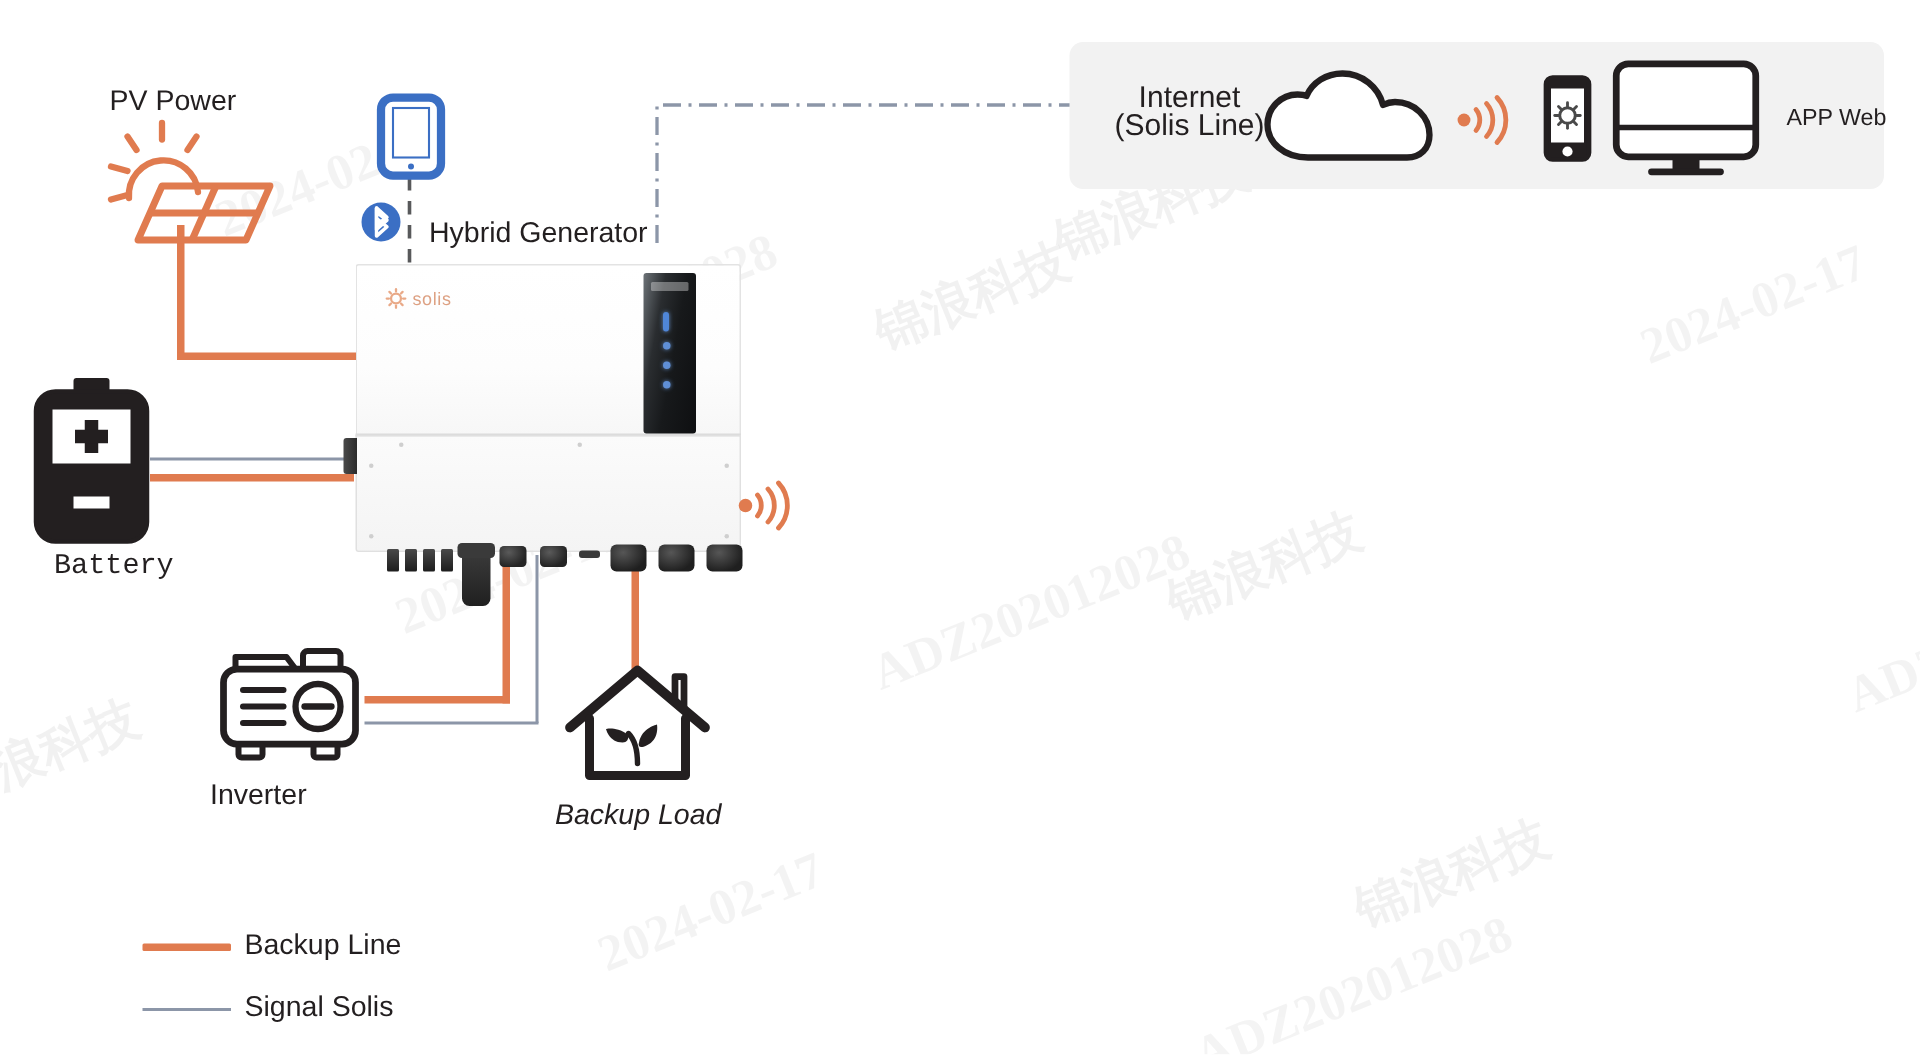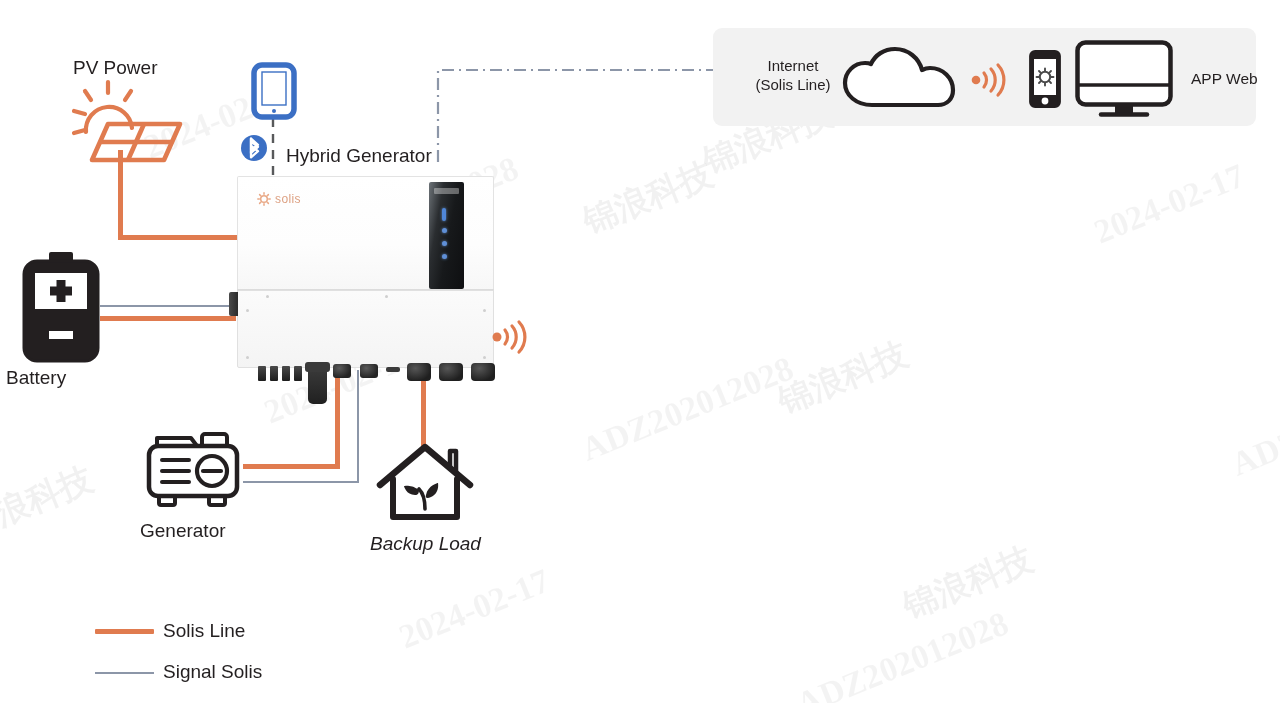--- a/index.html
+++ b/index.html
@@ -32,21 +32,21 @@
 
   
   .lbl{
     position:absolute;
     color:#231f20;
     font-size:19px;
     line-height:23px;
     white-space:nowrap;
   }
   .lbl.sm{font-size:15px;}
-  .lbl.cloudtxt{font-size:15px;line-height:19px;text-align:center;color:#231f20;}
+  .lbl.cloudtxt{font-size:20px;line-height:19px;text-align:center;color:#231f20;}
 
   
   .pline{position:absolute;background:#e07b4f;}
   .sline{position:absolute;background:#8c96a8;}
 
   
   #cloud-panel{
     position:absolute;
     left:713px;top:28px;
     width:543px;height:98px;
@@ -346,21 +346,21 @@
       <rect x="29" y="0" width="24" height="10" rx="2" fill="#231f20"></rect>
       <rect x="4" y="9" width="74" height="100" rx="13" fill="#231f20" stroke="#231f20" stroke-width="3"></rect>
       <rect x="15" y="21" width="52" height="36" fill="#ffffff"></rect>
       <g stroke="#231f20" stroke-width="9" stroke-linecap="butt">
         <line x1="41" y1="28" x2="41" y2="50"></line>
         <line x1="30" y1="39" x2="52" y2="39"></line>
       </g>
       <line x1="29" y1="83" x2="53" y2="83" stroke="#ffffff" stroke-width="8" stroke-linecap="butt"></line>
     </svg>
   </span>
-  <div class="lbl" style="left:6px;top:366px;">Battery</div>
+  <div class="lbl" style="left:36px;top:366px;font-family:Liberation Mono, monospace;">Battery</div>
 
   <span class="iconbox" style="left:145px;top:428px;">
     <svg width="98" height="84" viewBox="0 0 98 84">
 
       <path d="M12 18 L12 10 L46 10 L52 18" fill="none" stroke="#231f20" stroke-width="4" stroke-linejoin="round"></path>
       <rect x="57" y="6" width="25" height="13" rx="3" fill="none" stroke="#231f20" stroke-width="4"></rect>
 
       <rect x="4" y="18" width="88" height="50" rx="9" fill="#ffffff" stroke="#231f20" stroke-width="4.5"></rect>
 
       <g stroke="#231f20" stroke-width="4" stroke-linecap="round">
@@ -369,42 +369,42 @@
         <line x1="17" y1="54" x2="44" y2="54"></line>
       </g>
 
       <circle cx="67" cy="43" r="15" fill="none" stroke="#231f20" stroke-width="4.2"></circle>
       <line x1="58" y1="43" x2="76" y2="43" stroke="#231f20" stroke-width="4.2" stroke-linecap="round"></line>
 
       <rect x="14" y="68" width="16" height="9" rx="2" fill="none" stroke="#231f20" stroke-width="4"></rect>
       <rect x="64" y="68" width="16" height="9" rx="2" fill="none" stroke="#231f20" stroke-width="4"></rect>
     </svg>
   </span>
-  <div class="lbl" style="left:140px;top:519px;">Generator</div>
+  <div class="lbl" style="left:140px;top:519px;">Inverter</div>
 
   <span class="iconbox" style="left:376px;top:443px;">
     <svg width="98" height="80" viewBox="0 0 98 80">
 
       <path d="M74 24 L74 8 L80 8 L80 31" fill="none" stroke="#231f20" stroke-width="4.5" stroke-linejoin="round"></path>
 
       <path d="M4 42 L49 4 L94 42" fill="none" stroke="#231f20" stroke-width="6.5" stroke-linecap="round" stroke-linejoin="round"></path>
 
       <path d="M17 36 L17 74 L81 74 L81 36" fill="none" stroke="#231f20" stroke-width="6" stroke-linejoin="round" stroke-linecap="round"></path>
 
       <path d="M49 66 C49 56 47 50 43 46" fill="none" stroke="#231f20" stroke-width="3.6" stroke-linecap="round"></path>
       <path d="M43 47 C35 41 28 43 28 43 C28 43 30 52 39 52 C42 52 43 50 43 47 Z" fill="#231f20"></path>
       <path d="M50 52 C52 42 62 40 62 40 C62 40 64 50 55 54 C51 56 49 55 50 52 Z" fill="#231f20"></path>
     </svg>
   </span>
   <div class="lbl" style="left:370px;top:532px;font-style:italic;">Backup Load</div>
 
   <div id="legend">
     <div class="lg-row">
       <div class="lg-swatch-p"></div>
-      <div class="lg-text">Solis Line</div>
+      <div class="lg-text">Backup Line</div>
     </div>
     <div class="lg-row">
       <div class="lg-swatch-s"></div>
       <div class="lg-text">Signal Solis</div>
     </div>
   </div>
 
 </div>
 
 </body></html>

